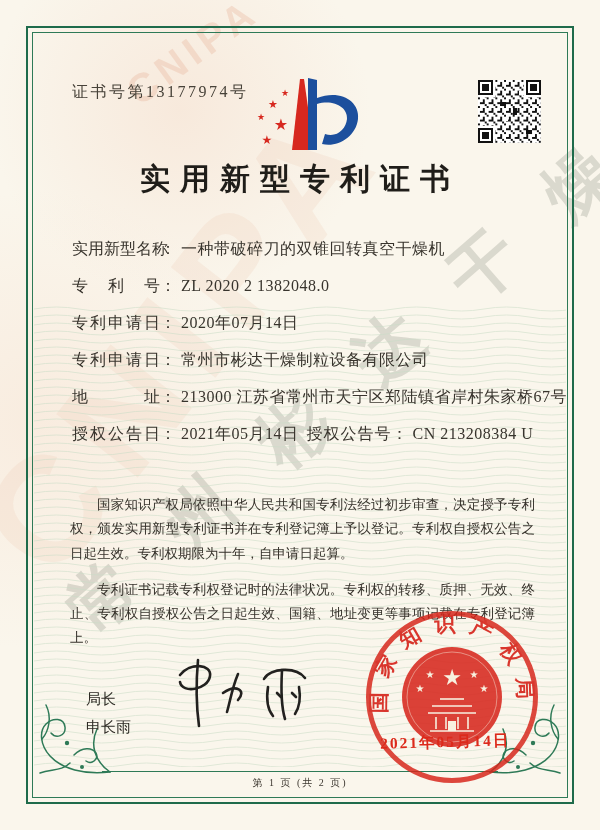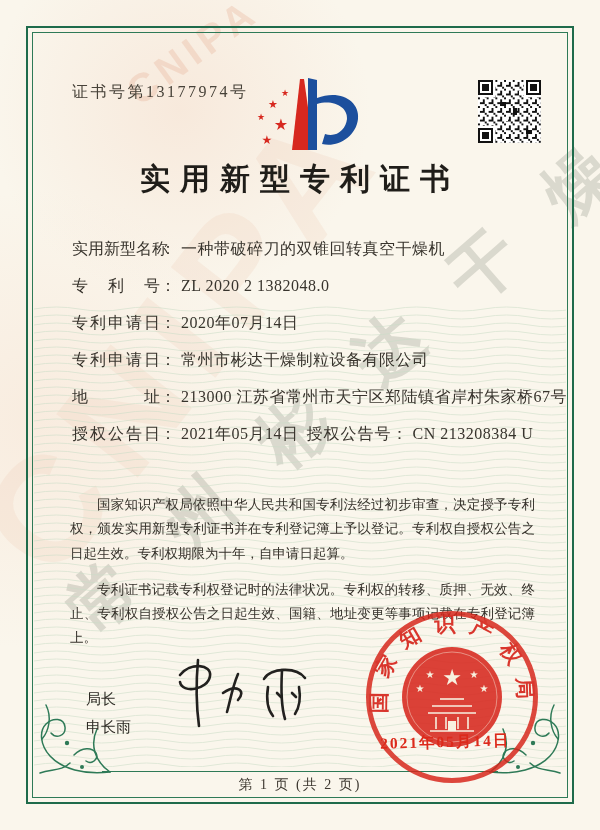--- a/index.html
+++ b/index.html
@@ -43,21 +43,21 @@
   
   .signer{position:absolute;left:86px;top:686px;font-size:15px;line-height:1.85;color:#2c2923;font-family:Liberation Serif, serif;font-weight:500;}
   .sig{position:absolute;left:168px;top:648px;}
   
   .seal{position:absolute;left:366px;top:611px;width:172px;height:172px;opacity:.93;}
   .seal-ring{position:absolute;left:0;top:0;right:0;bottom:0;border:5px solid rgba(214,37,26,.9);border-radius:50%;}
   .seal-emblem{position:absolute;left:34px;top:34px;}
   .seal-ringtext{position:absolute;left:0;top:0;}
   .seal-date{position:absolute;left:380px;top:732px;font-size:15.5px;font-weight:600;letter-spacing:2px;color:#dc2a1b;transform:rotate(-1.5deg);}
   
-  .footer{position:absolute;left:0;right:0;top:776px;text-align:center;font-size:14px;letter-spacing:2px;color:#3d3830;}
+  .footer{position:absolute;left:0;right:0;top:776px;text-align:center;font-size:10px;letter-spacing:2px;color:#3d3830;}
 </style>
 </head>
 <body>
 
 <div class="page">
 
   <div class="wm wm-cn-big">CNIPA</div>
   <div class="wm wm-cn-small">CNIPA</div>
   <div class="wm wm-diag">常州彬达干燥</div>
 

